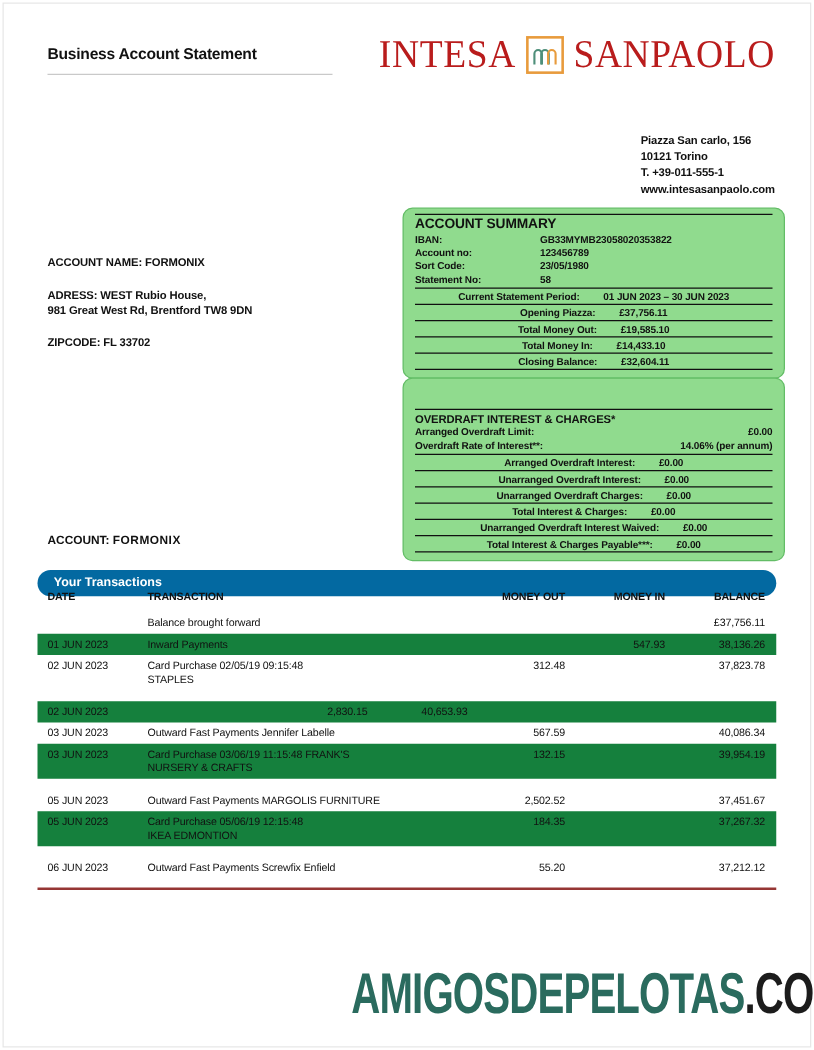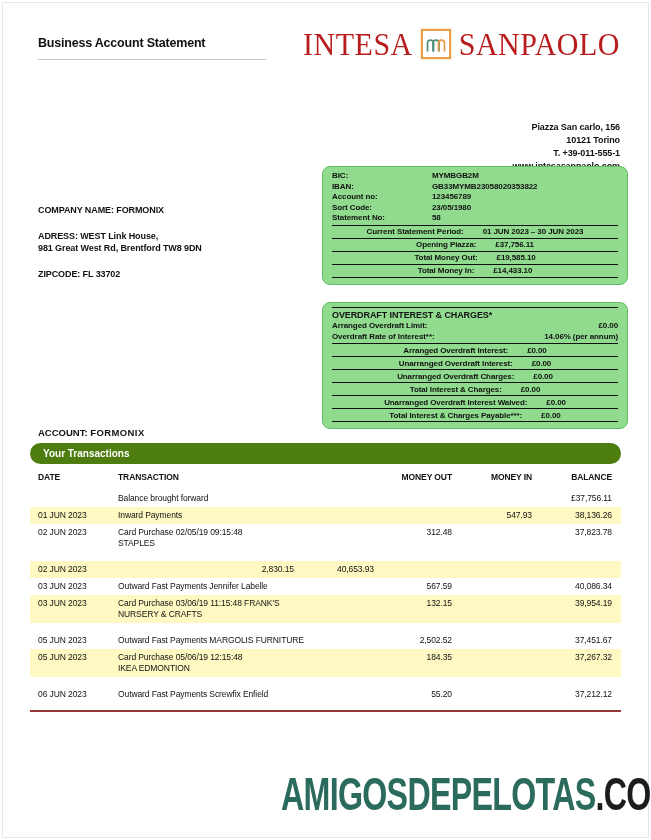--- a/index.html
+++ b/index.html
@@ -9,57 +9,57 @@
 
   
   .doc-title{position:absolute;left:38px;top:36px;font-size:12.5px;font-weight:bold;letter-spacing:-0.2px;}
   .title-rule{position:absolute;left:38px;top:59px;width:228px;height:1px;background:#c9c9c9;}
   .logo{position:absolute;right:31px;top:27px;display:flex;align-items:center;gap:7px;
         font-family:"Liberation Serif",serif;color:#b91c1c;font-size:30px;letter-spacing:0.5px;}
   .logo .word{transform:scaleY(1.05);}
   .arch-box{width:32px;height:32px;display:block;}
 
   
-  .bank-contact{position:absolute;right:31px;top:106px;text-align:right;font-size:9px;
-                font-weight:bold;line-height:13px;letter-spacing:-0.1px;margin-top:15px;}
+  .bank-contact{position:absolute;right:31px;top:106px;text-align:left;font-size:9px;
+                font-weight:bold;line-height:13px;letter-spacing:-0.1px;}
 
   
   .customer{position:absolute;left:38px;top:204px;font-size:9px;font-weight:bold;line-height:12px;letter-spacing:-0.1px;}
   .customer .co{margin-bottom:14px;}
   .customer .zip{margin-top:14px;}
 
   
   .gbox{position:absolute;left:322px;width:306px;box-sizing:border-box;background:#90db8e;
         border:1px solid #63bd66;border-radius:8px;padding:4px 9px 6px 9px;letter-spacing:-0.1px;}
   .gbox1{top:166px;}
   .gbox2{top:302px;}
   .box-title{border-top:1.5px solid #101010;padding-top:1px;font-weight:900;font-size:11px;margin-bottom:2px;}
-  .gbox2 .box-title{font-size:9px;padding-top:2px;margin-bottom:1px;}
+  .gbox2 .box-title{font-size:9px;padding-top:2px;margin-bottom:1px;margin-top:20px;}
   .irow{display:flex;font-size:8px;font-weight:bold;line-height:10.5px;}
   .gbox1 .irow .lab{width:100px;flex:none;}
   .gbox2 .irow{justify-content:space-between;line-height:10.5px;}
   .ruled-group{border-bottom:1.5px solid #101010;margin-top:1px;}
   .rrow{display:flex;justify-content:center;align-items:center;border-top:1.5px solid #101010;
         font-size:8px;font-weight:bold;min-height:11px;padding:0.5px 0;gap:19px;}
 
   
   .acct-line{position:absolute;left:38px;top:427px;font-size:9.5px;font-weight:bold;}
   .acct-line .name{font-weight:900;letter-spacing:0.4px;}
-  .tx-bar{position:absolute;left:30px;top:443px;width:591px;height:21px;background:#4d7c0f;
+  .tx-bar{position:absolute;left:30px;top:456px;width:591px;height:21px;background:#0369a1;
           border-radius:10.5px;box-sizing:border-box;color:#fff;font-weight:bold;font-size:10px;
           line-height:21px;padding-left:13px;}
   .tx-table{position:absolute;left:30px;top:467px;width:591px;font-size:8.5px;letter-spacing:-0.1px;}
   .trow{display:flex;align-items:flex-start;box-sizing:border-box;padding:3px 9px 3px 8px;line-height:11px;}
   .thead{font-weight:bold;padding-top:5px;padding-bottom:7px;justify-content:center;}
   .c-date{width:80px;flex:none;}
   .c-tx{width:238px;flex:none;white-space:pre-line;}
   .c-out{width:96px;flex:none;text-align:right;}
   .c-in{width:80px;flex:none;text-align:right;}
   .c-bal{width:80px;flex:none;text-align:right;}
-  .hl{background:#fef9c3;}
+  .hl{background:#15803d;}
   .rgap{height:9px;}
   .end-line{height:0;border-top:2.5px solid #963634;margin-top:7px;}
 
   
   .watermark{position:absolute;left:281px;top:767px;font-size:46px;font-weight:bold;white-space:nowrap;
              letter-spacing:-1px;transform:scaleX(0.70);transform-origin:0 50%;}
   .watermark .brand{color:#2a6b5e;}
   .watermark .suffix{color:#1c1c1c;}
 </style>
 </head>
@@ -82,31 +82,28 @@
 </div>
 
 <div class="bank-contact">
   <div>Piazza San carlo, 156</div>
   <div>10121 Torino</div>
   <div>T. +39-011-555-1</div>
   <div>www.intesasanpaolo.com</div>
 </div>
 
 <div class="customer">
-  <div class="co">COMPANY NAME: FORMONIX</div>
-  <div>ADRESS: WEST Link House,</div>
+  <div class="co">ACCOUNT NAME: FORMONIX</div>
+  <div>ADRESS: WEST Rubio House,</div>
   <div>981 Great West Rd, Brentford TW8 9DN</div>
   <div class="zip">ZIPCODE: FL 33702</div>
 </div>
 
 <div class="gbox gbox1">
-  <div class="irow">
-      <span class="lab">BIC:</span>
-      <span>MYMBGB2M</span>
-    </div>
+  <div class="box-title">ACCOUNT SUMMARY</div>
   <div class="irow">
       <span class="lab">IBAN:</span>
       <span>GB33MYMB23058020353822</span>
     </div>
   <div class="irow">
       <span class="lab">Account no:</span>
       <span>123456789</span>
     </div>
   <div class="irow">
       <span class="lab">Sort Code:</span>
@@ -125,20 +122,24 @@
         <span>Opening Piazza:</span>
         <span>£37,756.11</span>
       </div>
     <div class="rrow">
         <span>Total Money Out:</span>
         <span>£19,585.10</span>
       </div>
     <div class="rrow">
         <span>Total Money In:</span>
         <span>£14,433.10</span>
+      </div>
+    <div class="rrow">
+        <span>Closing Balance:</span>
+        <span>£32,604.11</span>
       </div>
   </div>
 </div>
 
 <div class="gbox gbox2">
   <div class="box-title">OVERDRAFT INTEREST &amp; CHARGES*</div>
   <div class="irow">
       <span>Arranged Overdraft Limit:</span>
       <span>£0.00</span>
     </div>

